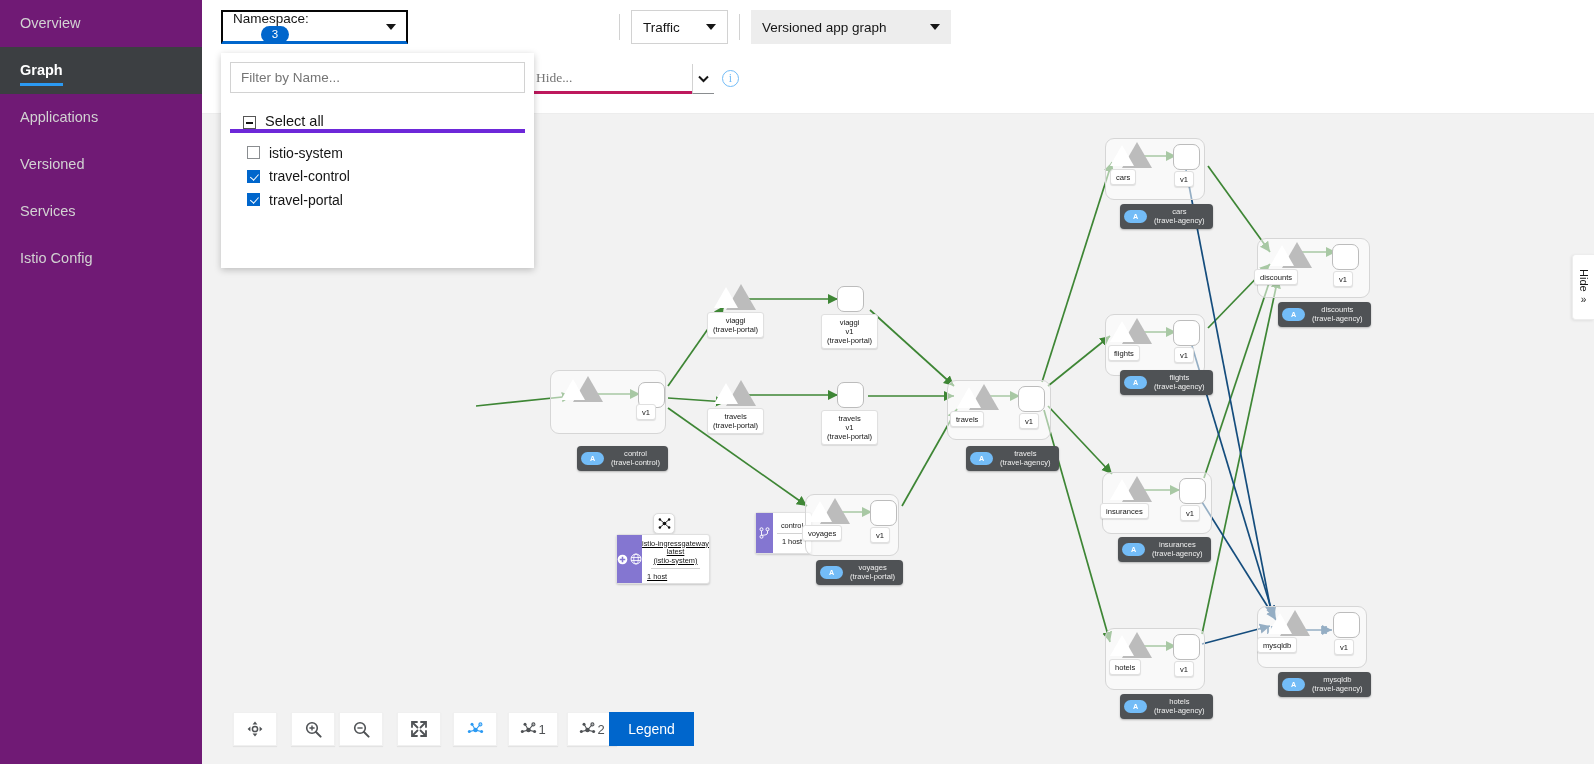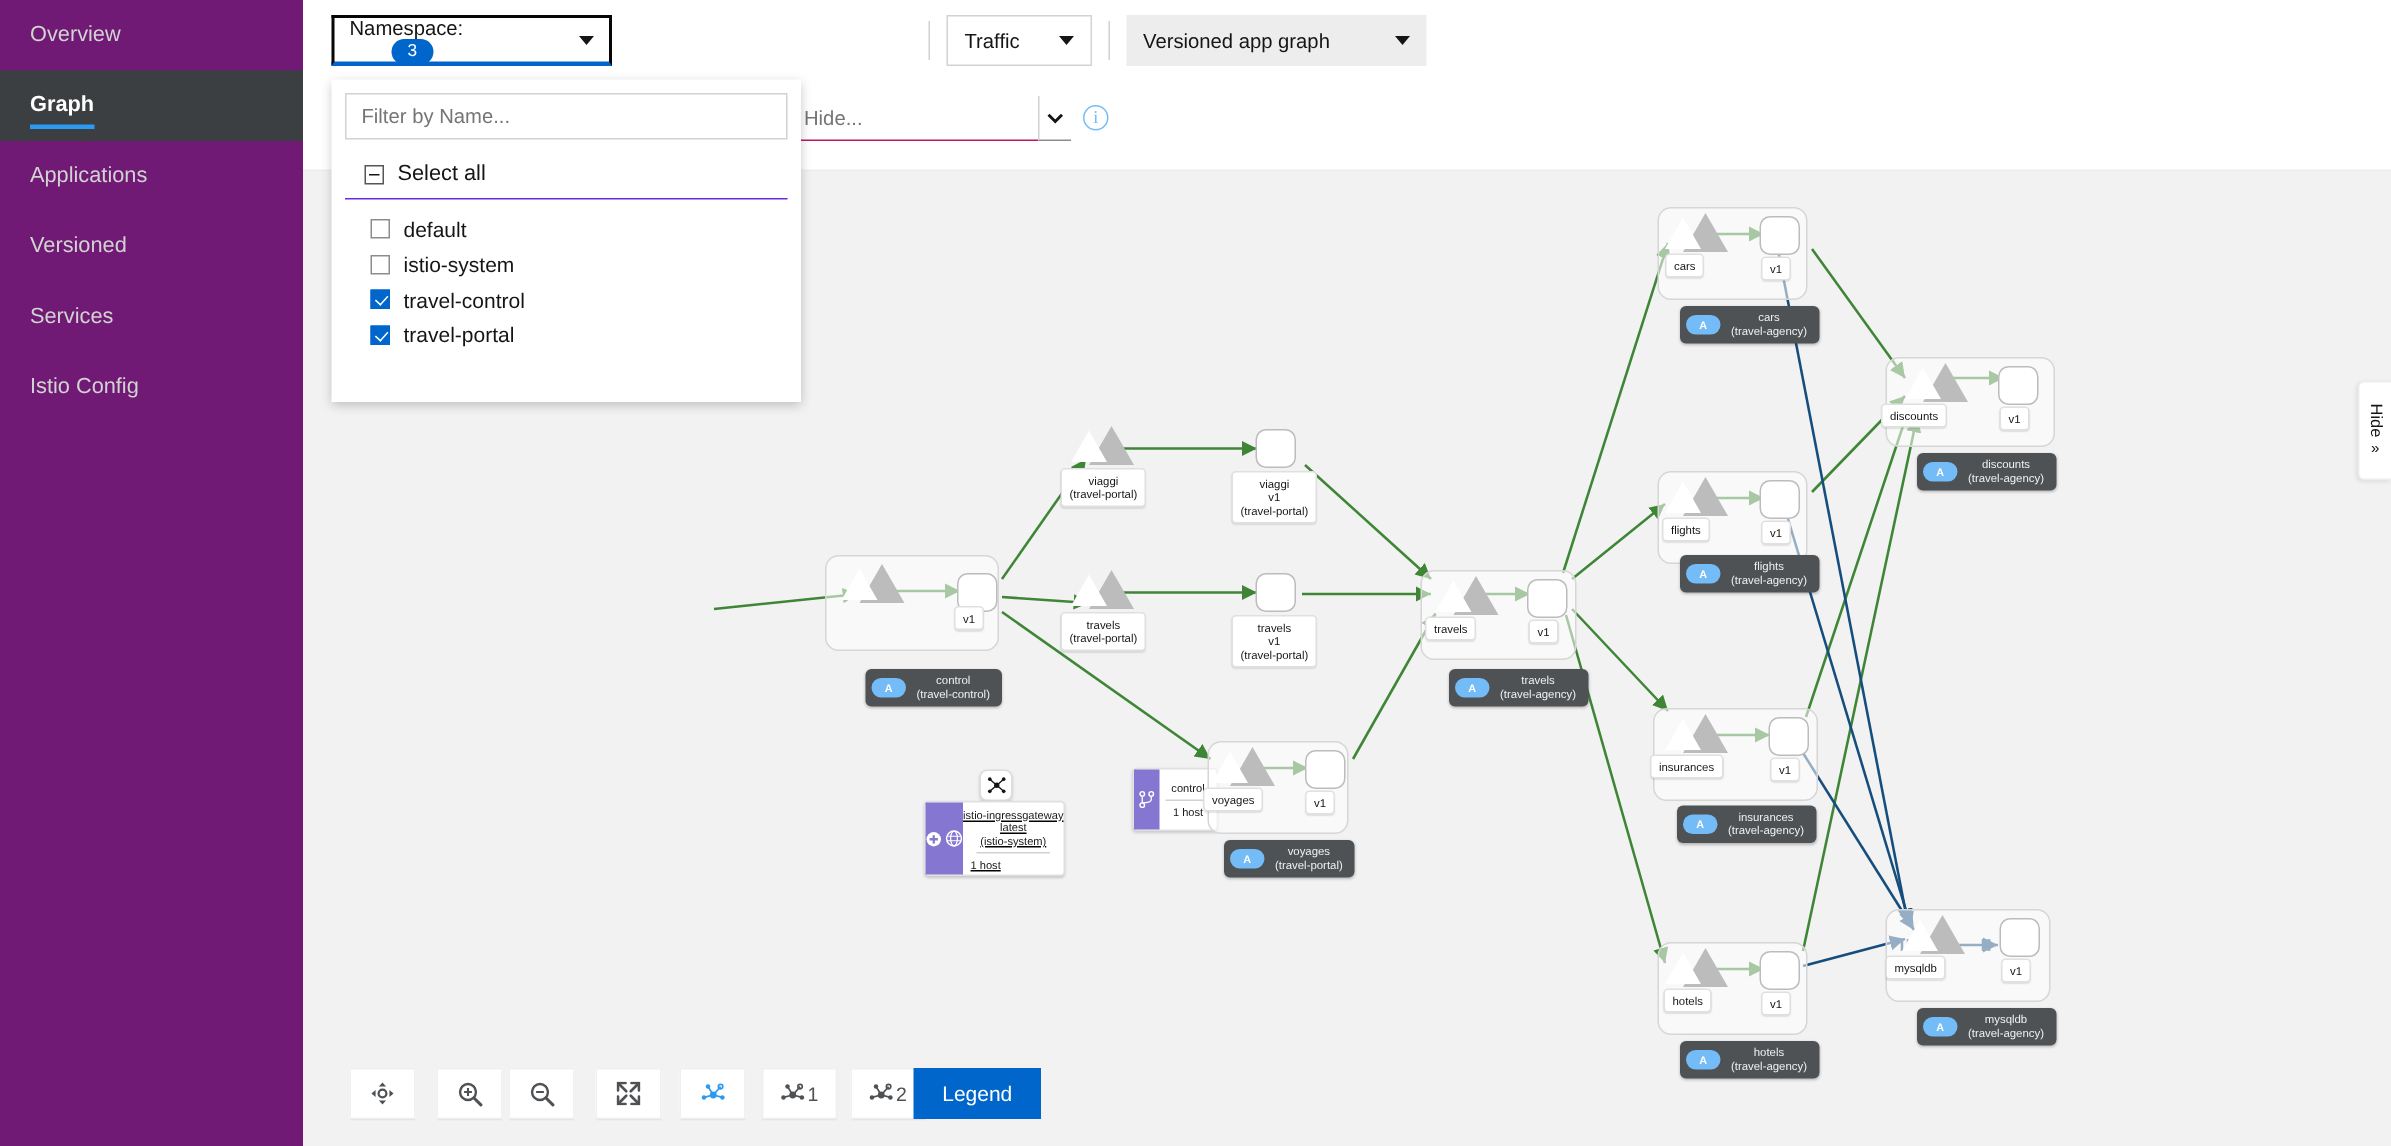--- a/index.html
+++ b/index.html
@@ -94,24 +94,24 @@
   
   #toolbar2 {
     position: absolute; left: 202px; top: 56px;
     width: 1392px; height: 58px;
     background: #ffffff;
     border-bottom: 1px solid #ededed;
   }
   #hide-input {
     position: absolute; left: 330px; top: 8px;
     width: 160px; height: 30px;
-    border: none; border-bottom: 1px solid #be185d;
+    border: none; border-bottom: 3px solid #be185d;
     font-size: 13.5px; color: #8b8d8f;
     padding: 0 4px; background: transparent;
-    font-family: Liberation Sans, sans-serif;
+    font-family: Liberation Serif, serif;
   }
   #hide-caret-box {
     position: absolute; left: 490px; top: 8px;
     width: 22px; height: 30px;
     border-left: 1px solid #d2d2d2;
     border-bottom: 1px solid #8a8d90;
     display: flex; align-items: center; justify-content: center;
     cursor: pointer;
   }
   #info-icon {
@@ -135,24 +135,24 @@
   }
   #ns-filter {
     width: 295px; height: 31px;
     border: 1px solid #d2d2d2;
     font-size: 13.5px; color: #8b8d8f;
     padding: 0 10px;
     font-family: "Liberation Sans", sans-serif;
     outline: none;
   }
   #select-all-row {
-    display: flex; align-items: center;
+    display: flex; align-items: flex-end;
     height: 33px; margin-top: 7px;
     padding-left: 13px;
-    border-bottom: 1px solid #6d28d9;
+    border-bottom: 4px solid #6d28d9;
     cursor: pointer;
   }
   #select-all-row .label { font-size: 14.5px; color: #151515; margin-left: 9px; }
   .cb-indeterminate {
     width: 13px; height: 13px;
     border: 1px solid #565656;
     background: #fff;
     position: relative;
     display: inline-block;
   }
@@ -405,24 +405,20 @@
     </div>
   </div>
 
   <div id="ns-dropdown">
     <input id="ns-filter" type="text" placeholder="Filter by Name..." style="">
     <div id="select-all-row">
       <span class="cb-indeterminate"></span>
       <span class="label">Select all</span>
     </div>
     <div class="ns-list">
-      <div class="ns-row">
-        <span class="cb"></span>
-        <span class="label">default</span>
-      </div>
       <div class="ns-row">
         <span class="cb"></span>
         <span class="label">istio-system</span>
       </div>
       <div class="ns-row">
         <span class="cb checked"></span>
         <span class="label">travel-control</span>
       </div>
       <div class="ns-row">
         <span class="cb checked"></span>

